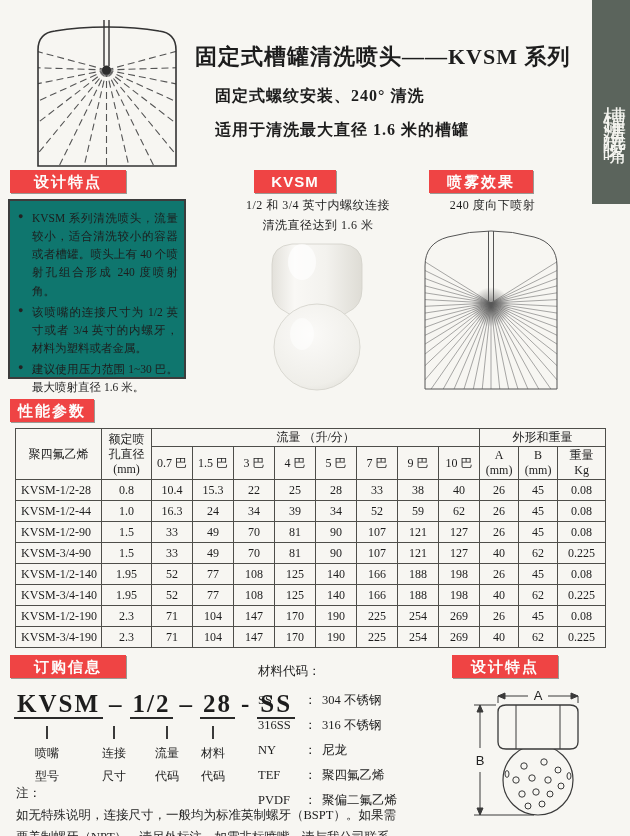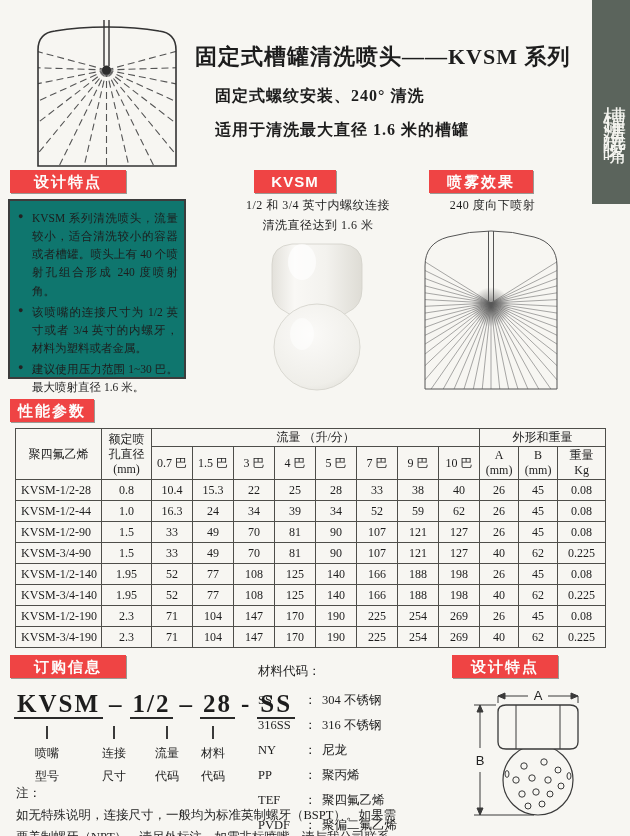--- a/index.html
+++ b/index.html
@@ -423,21 +423,20 @@
 <div class="abs order-label" style="left:181px;">
   <div>材料</div>
     <div>代码</div>
 </div>
 
 <div class="abs materials">
   <div class="mt">材料代码：</div>
   <div class="mrow"><span class="code">SS</span><span class="colon">：</span><span>304 不锈钢</span></div>
   <div class="mrow"><span class="code">316SS</span><span class="colon">：</span><span>316 不锈钢</span></div>
   <div class="mrow"><span class="code">NY</span><span class="colon">：</span><span>尼龙</span></div>
-  <div class="mrow"><span class="code">PP</span><span class="colon">：</span><span>聚丙烯</span></div>
   <div class="mrow"><span class="code">TEF</span><span class="colon">：</span><span>聚四氟乙烯</span></div>
   <div class="mrow"><span class="code">PVDF</span><span class="colon">：</span><span>聚偏二氟乙烯</span></div>
 </div>
 
 <div class="abs bar" style="left:452px;top:655px;width:106px;">设计特点</div>
 <div class="abs" style="left:428px;top:686px;">
   <svg width="175" height="140" viewBox="0 0 175 140">
 
     <circle cx="110" cy="94" r="35" fill="#f7f6f2" stroke="#3a3a3a" stroke-width="1.2"></circle>
     <g stroke="#3a3a3a" stroke-width="1" fill="#f7f6f2">

